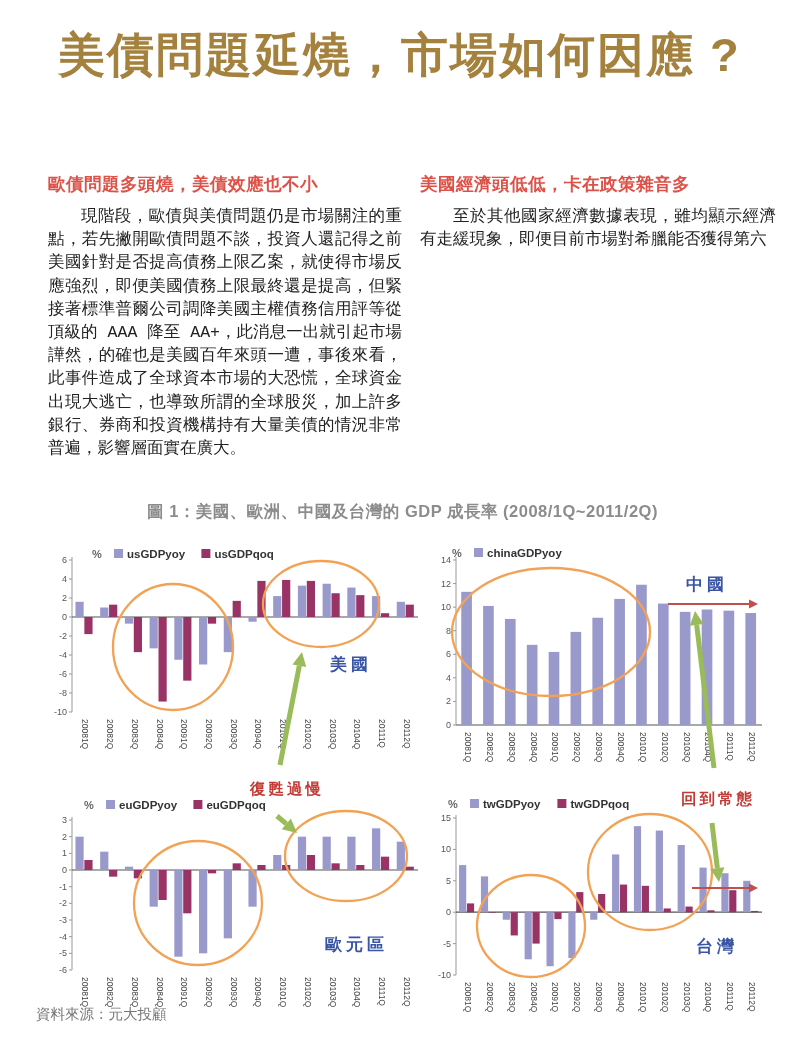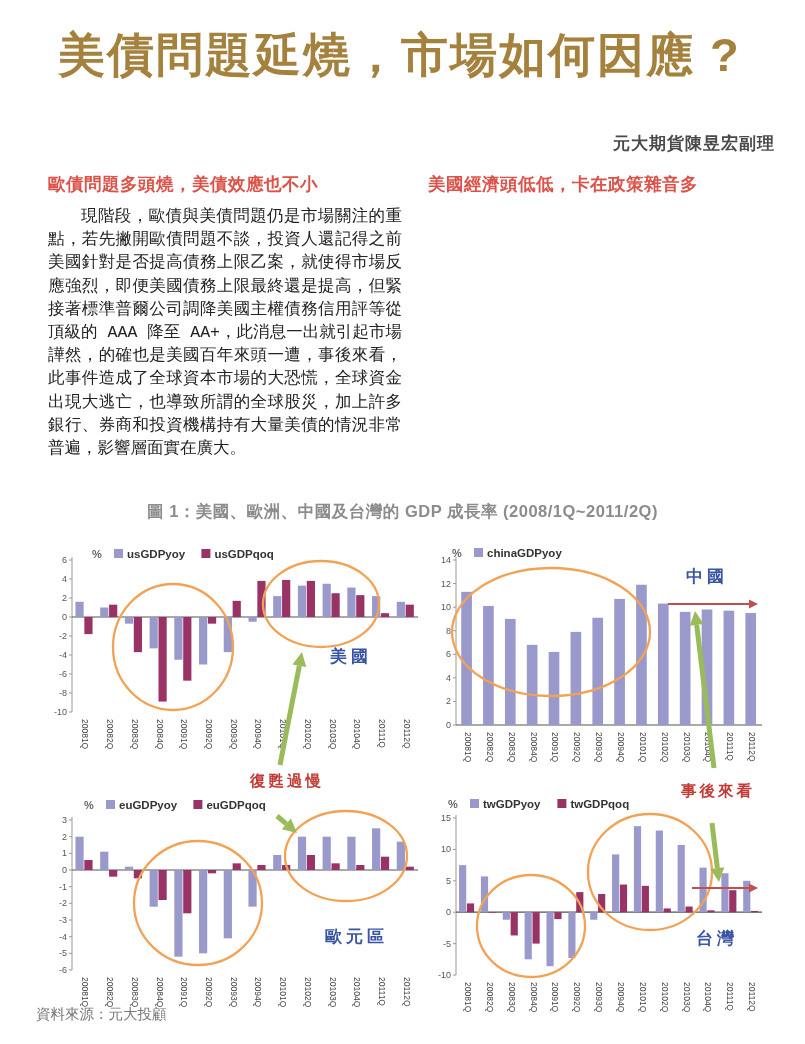--- a/index.html
+++ b/index.html
@@ -11,54 +11,54 @@
   }
   html,body{margin:0;padding:0;background:#ffffff;}
   .page{position:relative;width:805px;height:1044px;background:#ffffff;overflow:hidden;
         font-family:"Liberation Sans",sans-serif;}
   .title{position:absolute;left:58px;top:24px;width:710px;font-size:47px;font-weight:bold;
          letter-spacing:2px;color:var(--title-gold);}
   .author{position:absolute;right:30px;top:132px;font-size:17px;font-weight:bold;
           color:var(--author-gray);letter-spacing:1px;}
   .col{position:absolute;top:172px;}
   .col-left{left:48px;width:354px;}
-  .col-right{left:420px;width:356px;margin-left:8px;}
+  .col-right{left:420px;width:356px;}
   .col h2{margin:0 0 9px 0;font-size:17.5px;font-weight:bold;color:var(--heading-red);
           letter-spacing:0.5px;}
   .col p{margin:0;font-family:Liberation Mono, monospace;font-size:16.5px;line-height:23.2px;
          color:var(--body-text);text-align:justify;text-indent:2em;}
   .caption{position:absolute;left:0;top:501px;width:805px;text-align:center;font-size:16.5px;
            font-weight:bold;color:var(--caption-gray);letter-spacing:0.5px;}
   .chart-box{position:absolute;z-index:1;}
   #overlay{position:absolute;left:0;top:0;z-index:2;pointer-events:none;}
-  .ann{position:absolute;z-index:3;font-weight:bold;white-space:nowrap;}
+  .ann{position:absolute;z-index:3;font-weight:bold;white-space:nowrap;margin-top:8px;}
   .ann-blue{color:var(--annotation-blue);font-size:17px;letter-spacing:4px;
             font-family:"Liberation Serif",serif;}
   .ann-red{color:var(--annotation-red);font-size:15.5px;letter-spacing:3px;
            font-family:"Liberation Serif",serif;}
   .ann-us{left:330px;top:645px;} .ann-cn{left:686px;top:565px;}
   .ann-eu{left:325px;top:925px;} .ann-tw{left:696px;top:927px;}
   .ann-recovery{left:250px;top:771px;text-align:right;} .ann-normal{left:681px;top:781px;}
   .source{position:absolute;left:36px;top:1005px;font-size:14.5px;color:var(--source-gray);}
 </style>
 </head>
 <body>
 
 <div class="page">
 
   <div class="title">美債問題延燒，市場如何因應 ?</div>
-  <div class="author">元大期貨陳昱宏副理</div>
 
   <div class="col col-left">
     <h2>歐債問題多頭燒，美債效應也不小</h2>
     <p>現階段，歐債與美債問題仍是市場關注的重點，若先撇開歐債問題不談，投資人還記得之前美國針對是否提高債務上限乙案，就使得市場反應強烈，即便美國債務上限最終還是提高，但緊接著標準普爾公司調降美國主權債務信用評等從頂級的 AAA 降至 AA+，此消息一出就引起市場譁然，的確也是美國百年來頭一遭，事後來看，此事件造成了全球資本市場的大恐慌，全球資金出現大逃亡，也導致所謂的全球股災，加上許多銀行、券商和投資機構持有大量美債的情況非常普遍，影響層面實在廣大。</p>
   </div>
 
   <div class="col col-right">
     <h2>美國經濟頭低低，卡在政策雜音多</h2>
+    <p>至於其他國家經濟數據表現，雖均顯示經濟有走緩現象，即便目前市場對希臘能否獲得第六</p>
   </div>
 
   <div class="caption">圖 1：美國、歐洲、中國及台灣的 GDP 成長率 (2008/1Q~2011/2Q)</div>
 
   <div class="chart-box" style="left:38px;top:545px;"><svg width="388" height="228" style="font-family:&quot;Liberation Sans&quot;,sans-serif">
         <text x="54" y="13" font-size="11" font-weight="bold" fill="#666">%</text>
         <rect x="76" y="4" width="9" height="9" fill="#9999CC"></rect>
         <text x="89" y="13" font-size="11.5" font-weight="bold" fill="#333">usGDPyoy</text>
         <rect x="163.4" y="4" width="9" height="9" fill="#993366"></rect>
         <text x="176.4" y="13" font-size="11.5" font-weight="bold" fill="#333">usGDPqoq</text>
@@ -331,16 +331,16 @@
       <polygon points="758,604 749,608.5 749,599.5" fill="#C0504D"></polygon>
       <line x1="692" y1="888" x2="749" y2="888" stroke="#C0504D" stroke-width="1.8"></line>
       <polygon points="758,888 749,892.5 749,883.5" fill="#C0504D"></polygon>
     </svg>
 
   <div class="ann ann-blue ann-us">美國</div>
   <div class="ann ann-blue ann-cn">中國</div>
   <div class="ann ann-blue ann-eu">歐元區</div>
   <div class="ann ann-blue ann-tw">台灣</div>
   <div class="ann ann-red ann-recovery">復甦過慢</div>
-  <div class="ann ann-red ann-normal">事後來看</div>
+  <div class="ann ann-red ann-normal">回到常態</div>
 
   <div class="source">資料來源：元大投顧</div>
 </div>
 
 </body></html>

